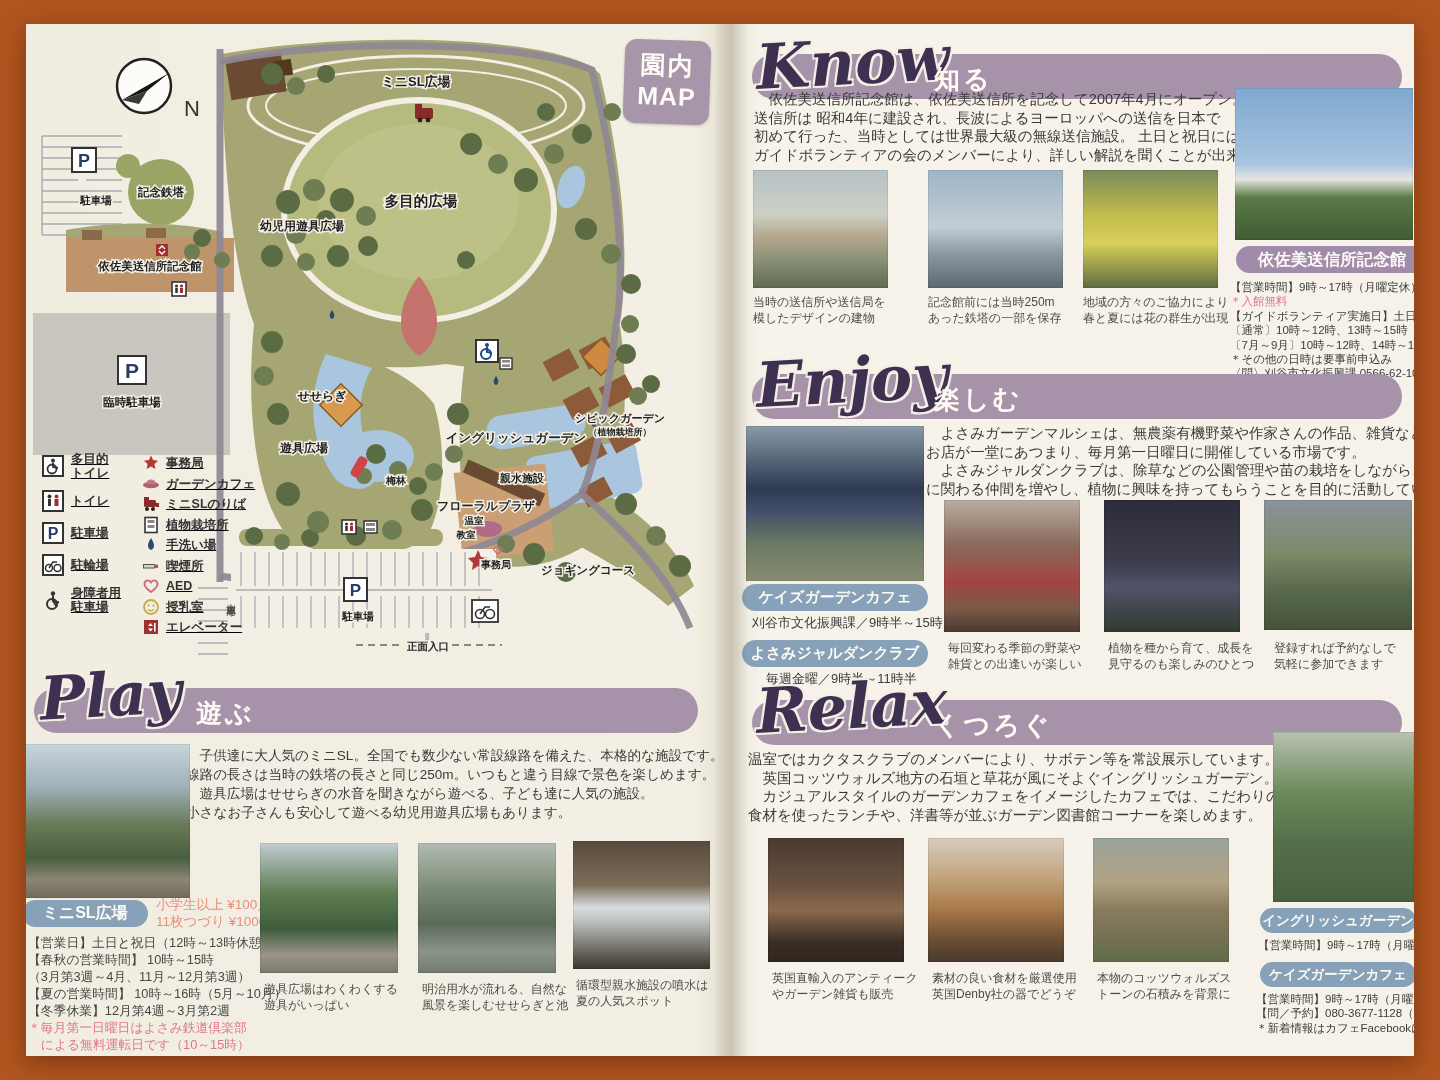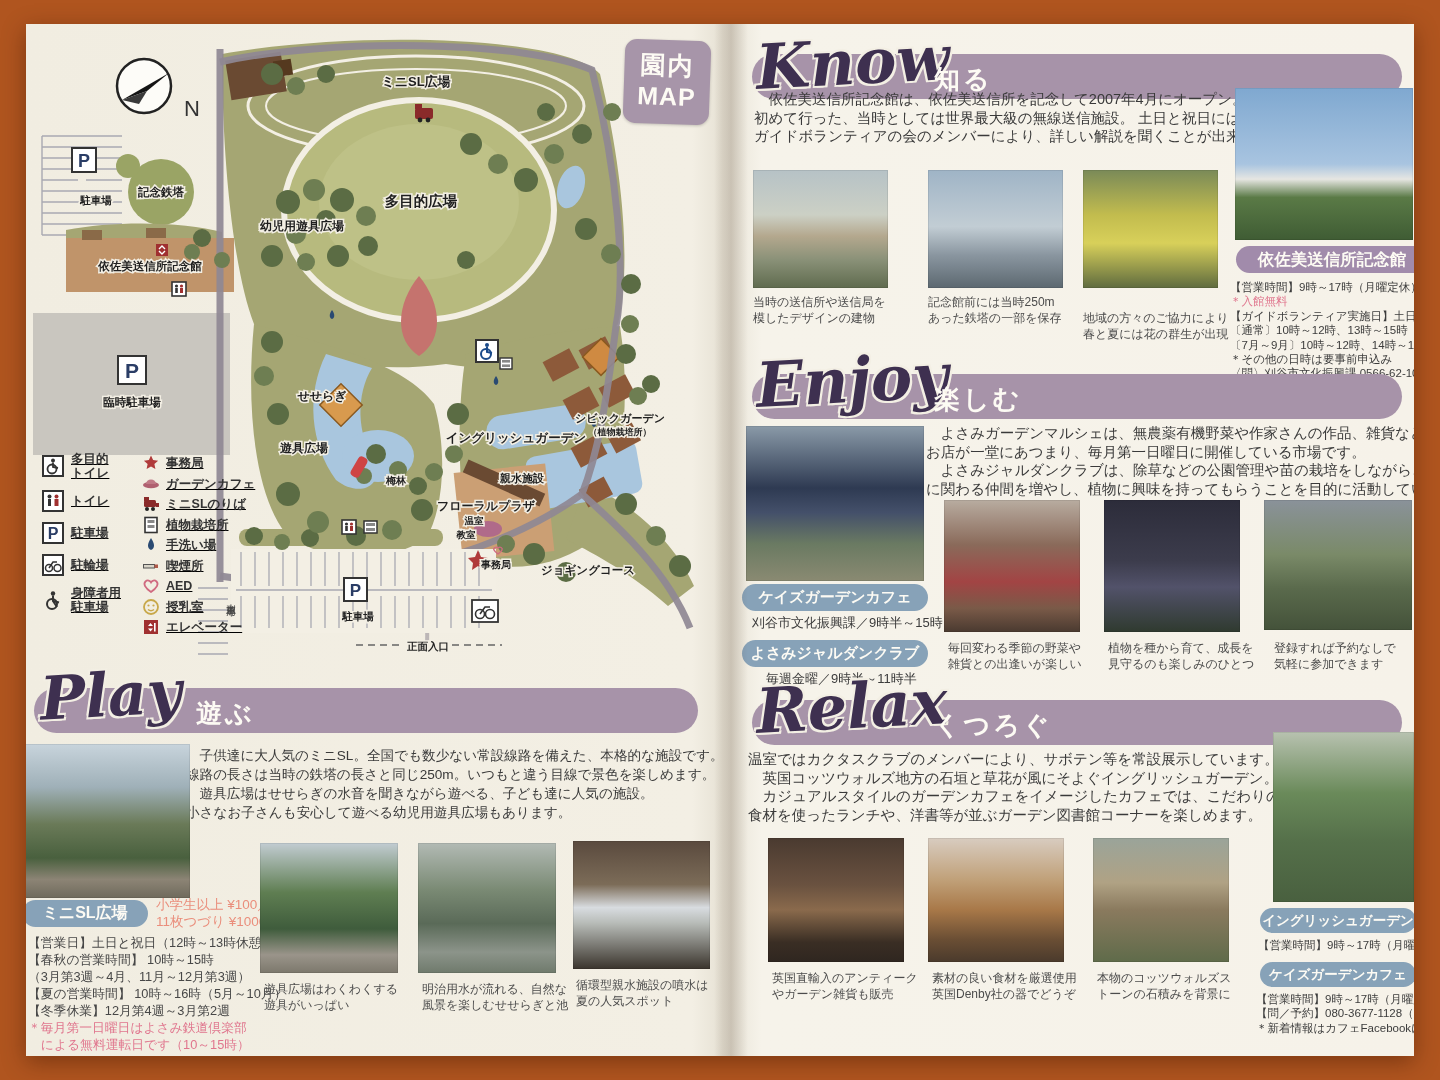--- a/index.html
+++ b/index.html
@@ -487,32 +487,33 @@
   <div class="caption" style="left:396px;top:957px;width:158px">明治用水が流れる、自然な
 風景を楽しむせせらぎと池</div>
   <div class="caption" style="left:550px;top:953px;width:158px">循環型親水施設の噴水は
 夏の人気スポット</div>
 
   <div class="bar" style="left:726px;top:30px;width:650px"></div>
   <div class="script" style="left:730px;top:2px;font-size:62px">Know</div>
   <div class="bar-sub" style="left:908px;top:38px">知る</div>
   <div class="para p15" style="left:728px;top:66px">
     <div>　依佐美送信所記念館は、依佐美送信所を記念して2007年4月にオープン。</div>
+      <div>送信所は 昭和4年に建設され、長波によるヨーロッパへの送信を日本で</div>
     <div>初めて行った、当時としては世界最大級の無線送信施設。 土日と祝日には</div>
       <div>ガイドボランティアの会のメンバーにより、詳しい解説を聞くことが出来ます。</div>
   </div>
   <div class="photo" style="left:727px;top:146px;width:135px;height:118px;background:linear-gradient(180deg,#b6c2c6 0%,#ccd0c5 38%,#b4a88e 56%,#8a9178 76%,#5f6b4e 100%)"></div>
   <div class="photo" style="left:902px;top:146px;width:135px;height:118px;background:linear-gradient(180deg,#9fb4c6 0%,#c2cdd4 48%,#8a96a0 72%,#5c6870 100%)"></div>
   <div class="photo" style="left:1057px;top:146px;width:135px;height:118px;background:linear-gradient(180deg,#7a8a58 0%,#c2bc4e 38%,#d8d05a 62%,#5f6b3f 100%)"></div>
   <div class="photo" style="left:1209px;top:64px;width:178px;height:152px;background:linear-gradient(180deg,#7fa8d0 0%,#a8c4e0 50%,#e6e6e2 60%,#5a7a46 72%,#3f5c34 100%)"></div>
   <div class="caption" style="left:727px;top:270px;width:158px">当時の送信所や送信局を
 模したデザインの建物</div>
   <div class="caption" style="left:902px;top:270px;width:158px">記念館前には当時250m
 あった鉄塔の一部を保存</div>
-  <div class="caption" style="left:1057px;top:286px;width:162px">地域の方々のご協力により
+  <div class="caption" style="left:1057px;top:270px;width:162px">地域の方々のご協力により
 春と夏には花の群生が出現</div>
   <div class="pill mauve" style="left:1210px;top:222px;width:192px;height:27px;font-size:16.5px">依佐美送信所記念館</div>
   <div class="info" style="left:1204px;top:256px">
     <div>【営業時間】9時～17時（月曜定休）</div>
     <div class="pink">＊入館無料</div>
     <div>【ガイドボランティア実施日】土日と祝日</div>
     <div>〔通常〕10時～12時、13時～15時</div>
     <div>〔7月～9月〕10時～12時、14時～16時</div>
     <div>＊その他の日時は要事前申込み</div>
     <div>〈問〉刈谷市文化振興課 0566-62-1037</div>

